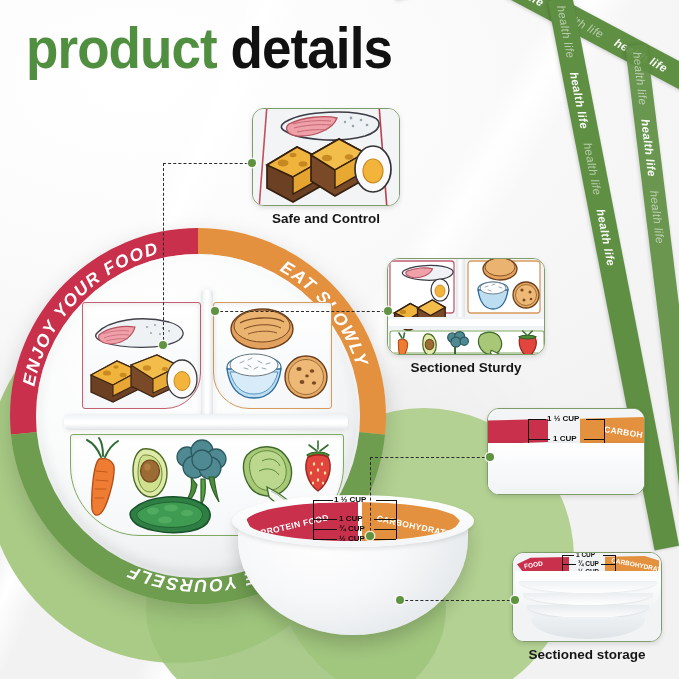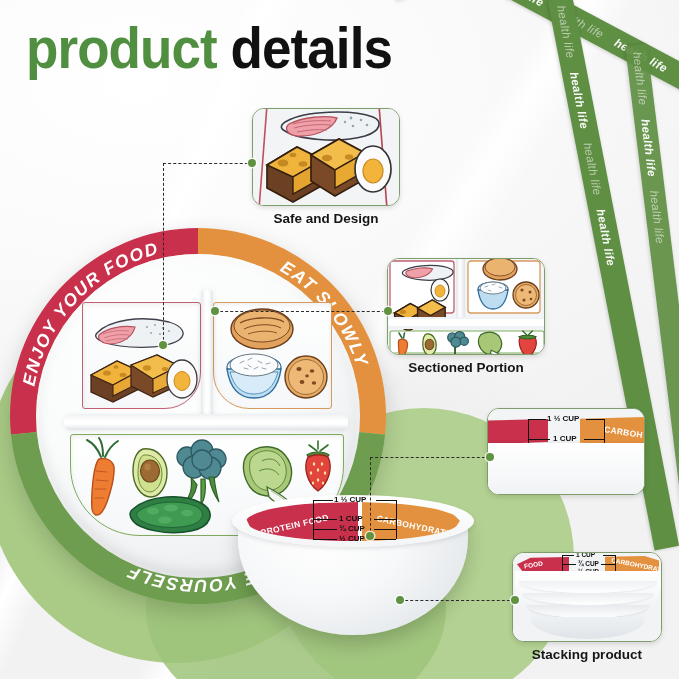--- a/index.html
+++ b/index.html
@@ -425,21 +425,21 @@
           <ellipse cx="74" cy="49" rx="5.2" ry="3.2" fill="#c88a22"></ellipse>
           <ellipse cx="96" cy="48" rx="4.2" ry="2.7" fill="#c88a22"></ellipse>
         </g>
 
         <g>
           <ellipse cx="120" cy="60" rx="18" ry="23" fill="#fbfbfb" stroke="#333333" stroke-width="1.7"></ellipse>
           <ellipse cx="120" cy="62" rx="10" ry="12" fill="#f2b43a" stroke="#c88a1f" stroke-width="1.2"></ellipse>
         </g>
       </svg>
     </div>
-    <div class="co-label">Safe and Design</div>
+    <div class="co-label">Safe and Control</div>
   </div>
 
   <div class="callout" style="left:387px;top:258px;width:158px;">
     <div class="co-box" style="height:95px;">
       <svg width="158" height="95" viewBox="0 0 158 95">
         <rect x="0" y="0" width="158" height="95" fill="#f2f4f5"></rect>
 
         <rect x="2" y="2" width="64" height="52" rx="3" fill="#ffffff" stroke="#c06070" stroke-width="1.3"></rect>
         <g transform="translate(4,4) scale(0.52)">
           <path d="M24,14 C50,2 96,2 114,12 C122,17 116,26 100,30 C74,37 36,32 24,24 C18,21 19,17 24,14 Z" fill="#eef2f4" stroke="#3c3c46" stroke-width="2.4"></path>
@@ -518,21 +518,21 @@
         <g transform="translate(128,72) scale(0.48)">
           <path d="M8,14 C18,10 32,10 40,14 C46,26 40,46 24,54 C10,46 4,26 8,14 Z" fill="#e2453e" stroke="#9c2620" stroke-width="2.6"></path>
           <path d="M6,12 C16,8 32,8 42,12 C38,18 10,18 6,12 Z" fill="#4d8a35" stroke="#2f6127" stroke-width="2.2"></path>
           <g stroke="#35702e" stroke-width="3" fill="none" stroke-linecap="round">
             <path d="M22,8 l-8,-8"></path>
               <path d="M26,8 l8,-8"></path>
             </g>
         </g>
       </svg>
     </div>
-    <div class="co-label">Sectioned Portion</div>
+    <div class="co-label">Sectioned Sturdy</div>
   </div>
 
   <div class="callout" style="left:487px;top:408px;width:158px;">
     <div class="co-box" style="height:85px;">
       <div style="position:absolute;inset:0;background:#f3f4f5;"></div>
 
       <div style="position:absolute;left:-24px;top:6px;width:210px;height:34px;overflow:hidden;">
         <div style="position:absolute;left:0;top:4px;width:84px;height:26px;background:#c8304b;
                     clip-path:polygon(0 30%,22% 6%,100% 0,100% 88%,14% 100%);"></div>
         <div style="position:absolute;left:116px;top:2px;width:98px;height:28px;background:#e3913e;
@@ -612,21 +612,21 @@
           border-radius:0 0 66px 66px / 0 0 12px 12px;
           background:linear-gradient(180deg,#eaeef0,#ffffff);box-shadow:0 1px 2px rgba(0,0,0,.07);"></div>
         <div style="position:absolute;left:12px;top:34px;width:122px;height:13px;
           border-radius:0 0 62px 62px / 0 0 13px 13px;
           background:linear-gradient(180deg,#e7ebee,#fdfdfd);box-shadow:0 1px 2px rgba(0,0,0,.07);"></div>
         <div style="position:absolute;left:16px;top:46px;width:114px;height:22px;
           border-radius:0 0 58px 58px / 0 0 20px 20px;
           background:linear-gradient(180deg,#eef1f3,#dfe4e8);"></div>
       </div>
     </div>
-    <div class="co-label">Stacking product</div>
+    <div class="co-label">Sectioned storage</div>
   </div>
 
   <div class="dash-v" style="left:163px;top:163px;height:182px;"></div>
   <div class="dash-h" style="left:163px;top:163px;width:90px;"></div>
   <div class="dot" style="left:248px;top:159px;"></div>
   <div class="dot" style="left:159px;top:341px;"></div>
 
   <div class="dash-h" style="left:215px;top:311px;width:175px;"></div>
   <div class="dot" style="left:211px;top:307px;"></div>
   <div class="dot" style="left:384px;top:307px;"></div>

